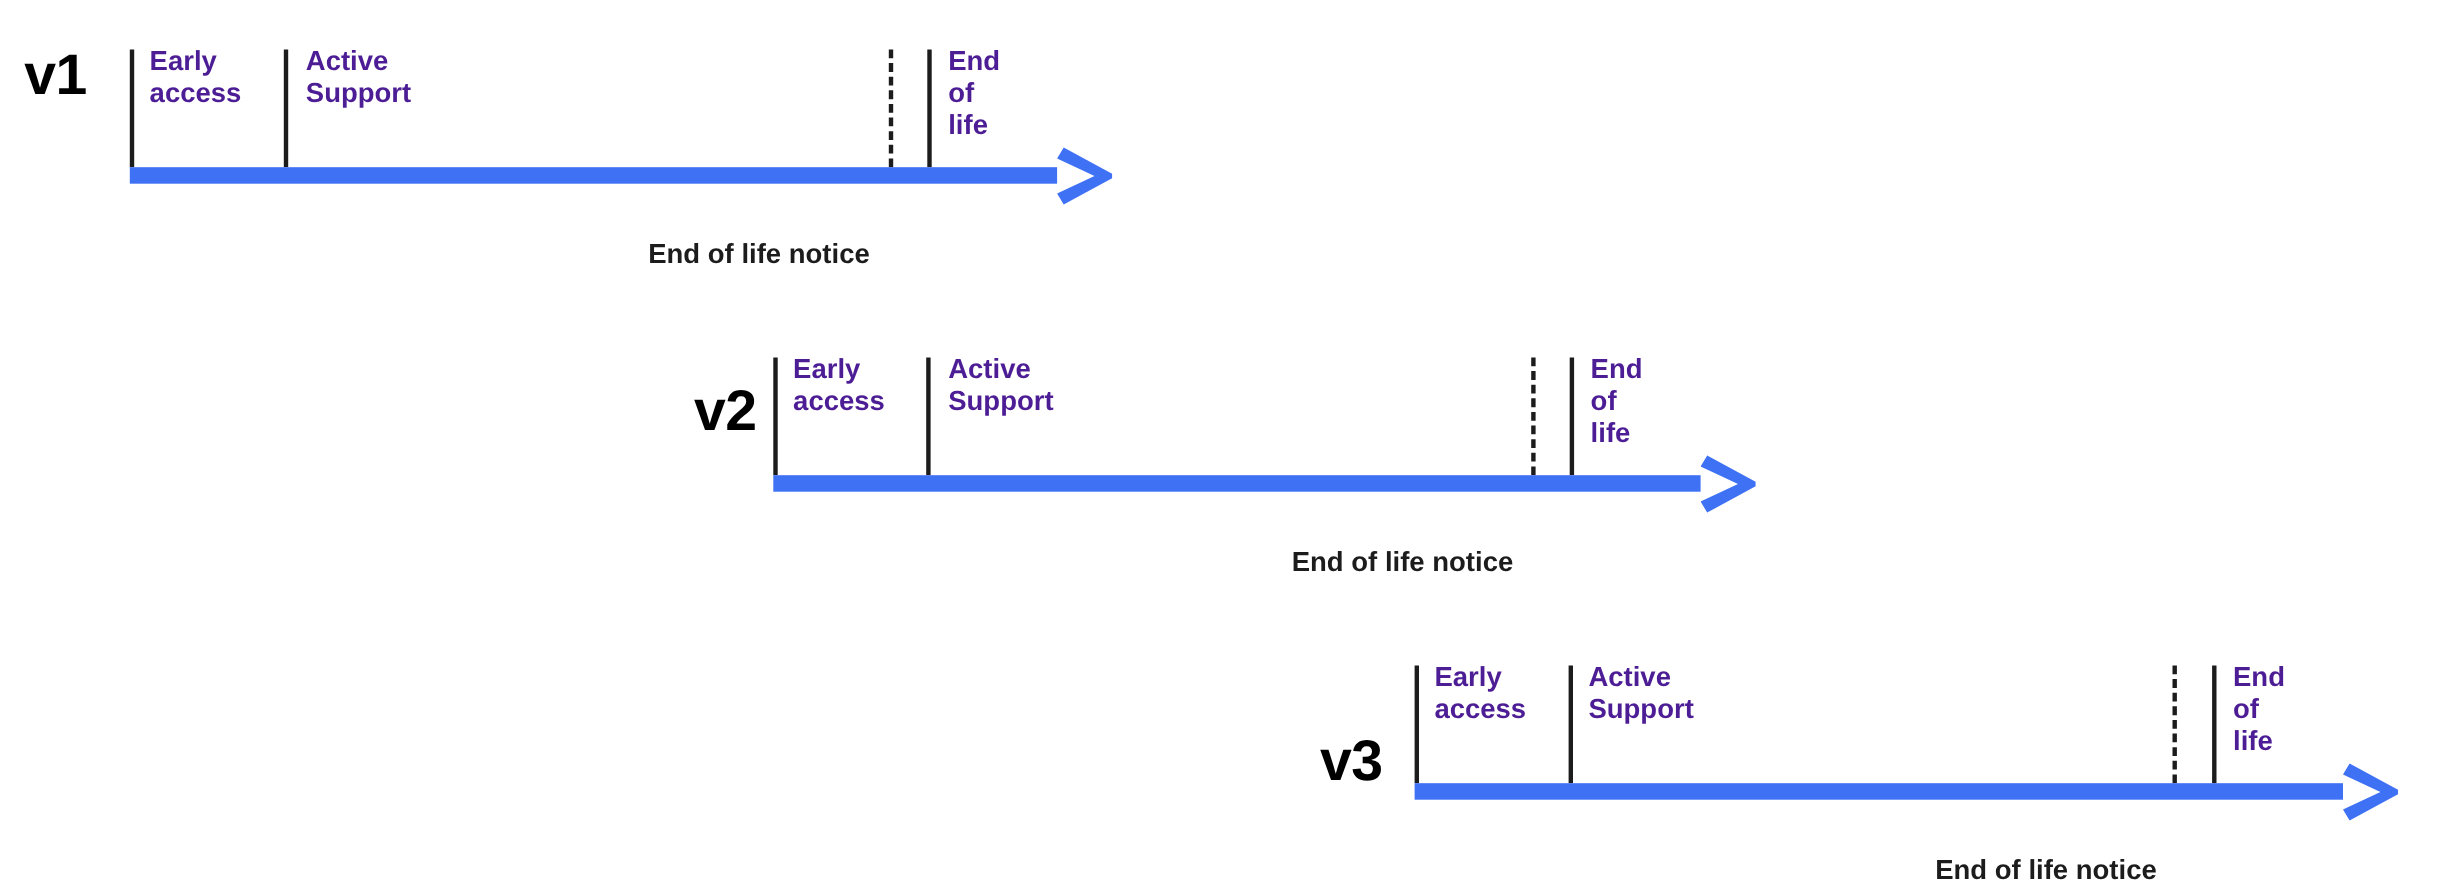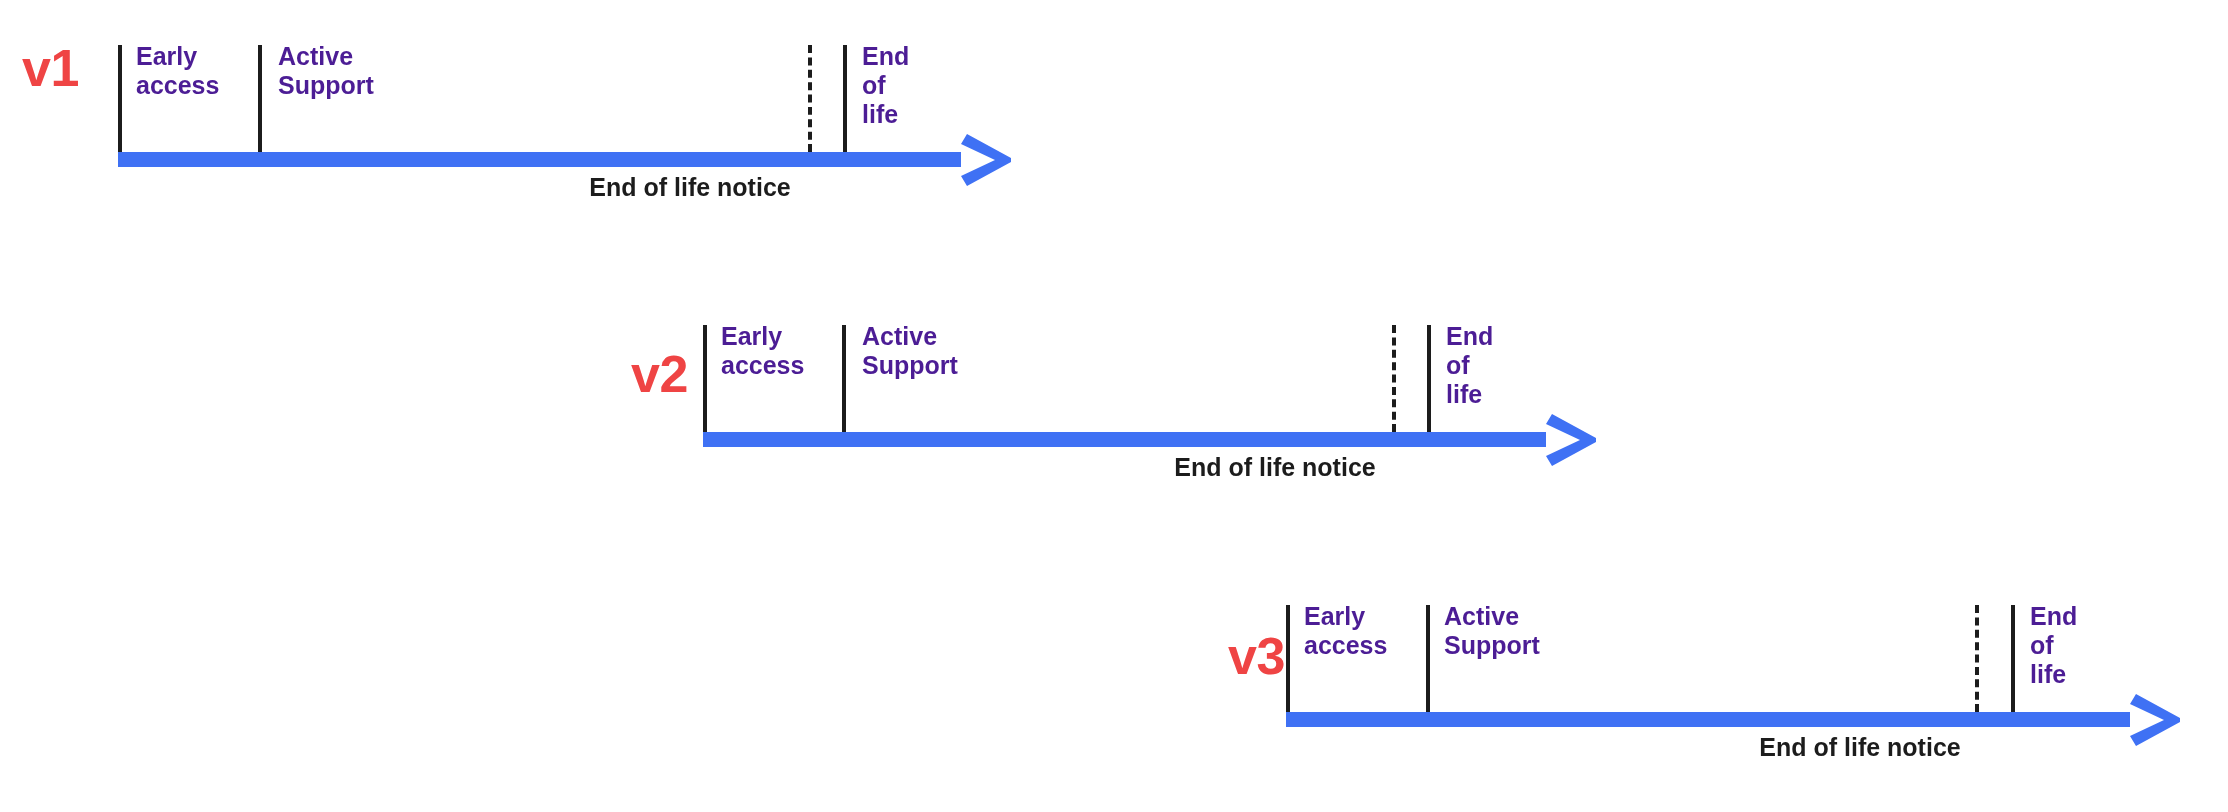--- a/index.html
+++ b/index.html
@@ -20,21 +20,21 @@
   }
   .timeline-row {
     position: absolute;
     left: 0;
     top: 0;
   }
   .version-label {
     position: absolute;
     font-size: 52px;
     font-weight: 700;
-    color: #ef4444;
+    color: #000000;
     letter-spacing: -0.5px;
     line-height: 1;
     white-space: nowrap;
   }
   .divider {
     position: absolute;
     width: 4px;
     background: #1c1c1c;
   }
   .divider.dashed {
@@ -50,20 +50,21 @@
     line-height: 1.15;
     white-space: pre-line;
   }
   .notice-label {
     position: absolute;
     font-size: 25px;
     font-weight: 700;
     color: #1c1c1c;
     line-height: 1;
     white-space: nowrap;
+    margin-top: 44px;
   }
   .axis-bar {
     position: absolute;
     height: 15px;
   }
   .axis-arrow {
     position: absolute;
   }
   .axis-arrow svg {
     display: block;
@@ -103,21 +104,21 @@
       <div class="phase-label" style="left: 1446px; top: 322px;">End of life</div>
       <div class="axis-bar" style="left: 703px; top: 432px; width: 843px; background: rgb(63, 113, 244);"></div>
       <div class="axis-arrow" style="left: 1546px; top: 411.5px;">
         <svg width="52" height="56" viewBox="0 0 52 56">
           <path d="M6 2 L50 26 L50 30 L6 54 L0 44 L34 28 L0 12 Z" fill="#3f71f4"></path>
         </svg>
       </div>
       <div class="notice-label" style="left: 1275px; top: 455px; transform: translateX(-50%);">End of life notice</div>
     </div>
     <div class="timeline-row">
-      <div class="version-label" style="left: 1200px; top: 630px; margin-left: 28px;">v3</div>
+      <div class="version-label" style="left: 1200px; top: 666px;">v3</div>
       <div class="divider" style="left: 1286px; top: 605px; height: 107px;"></div>
       <div class="divider" style="left: 1426px; top: 605px; height: 107px;"></div>
       <div class="divider dashed" style="left: 1975px; top: 605px; height: 107px;"></div>
       <div class="divider" style="left: 2011px; top: 605px; height: 107px;"></div>
       <div class="phase-label" style="left: 1304px; top: 602px;">Early
 access</div>
       <div class="phase-label" style="left: 1444px; top: 602px;">Active Support</div>
       <div class="phase-label" style="left: 2030px; top: 602px;">End of life</div>
       <div class="axis-bar" style="left: 1286px; top: 712px; width: 844px; background: rgb(63, 113, 244);"></div>
       <div class="axis-arrow" style="left: 2130px; top: 691.5px;">

